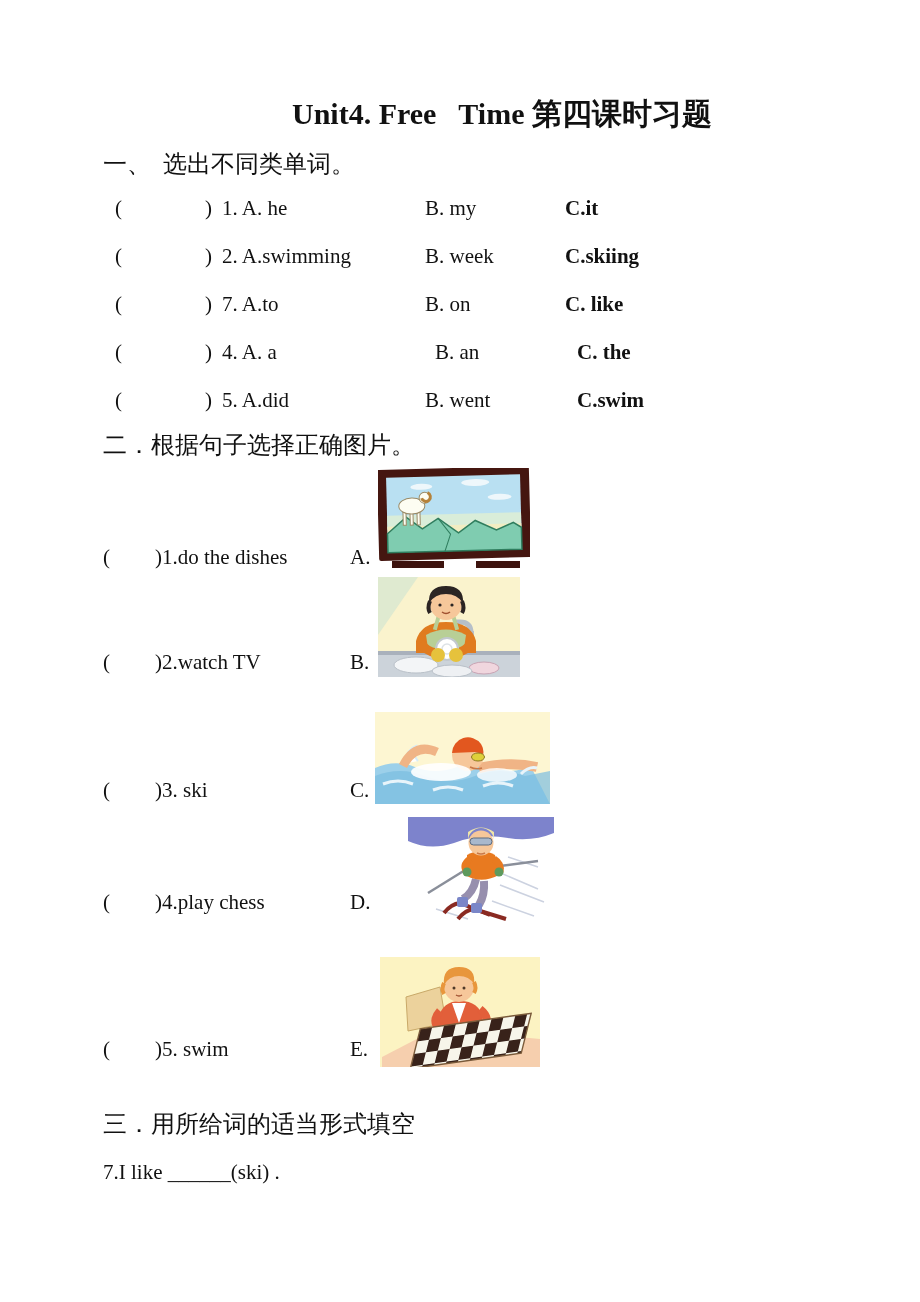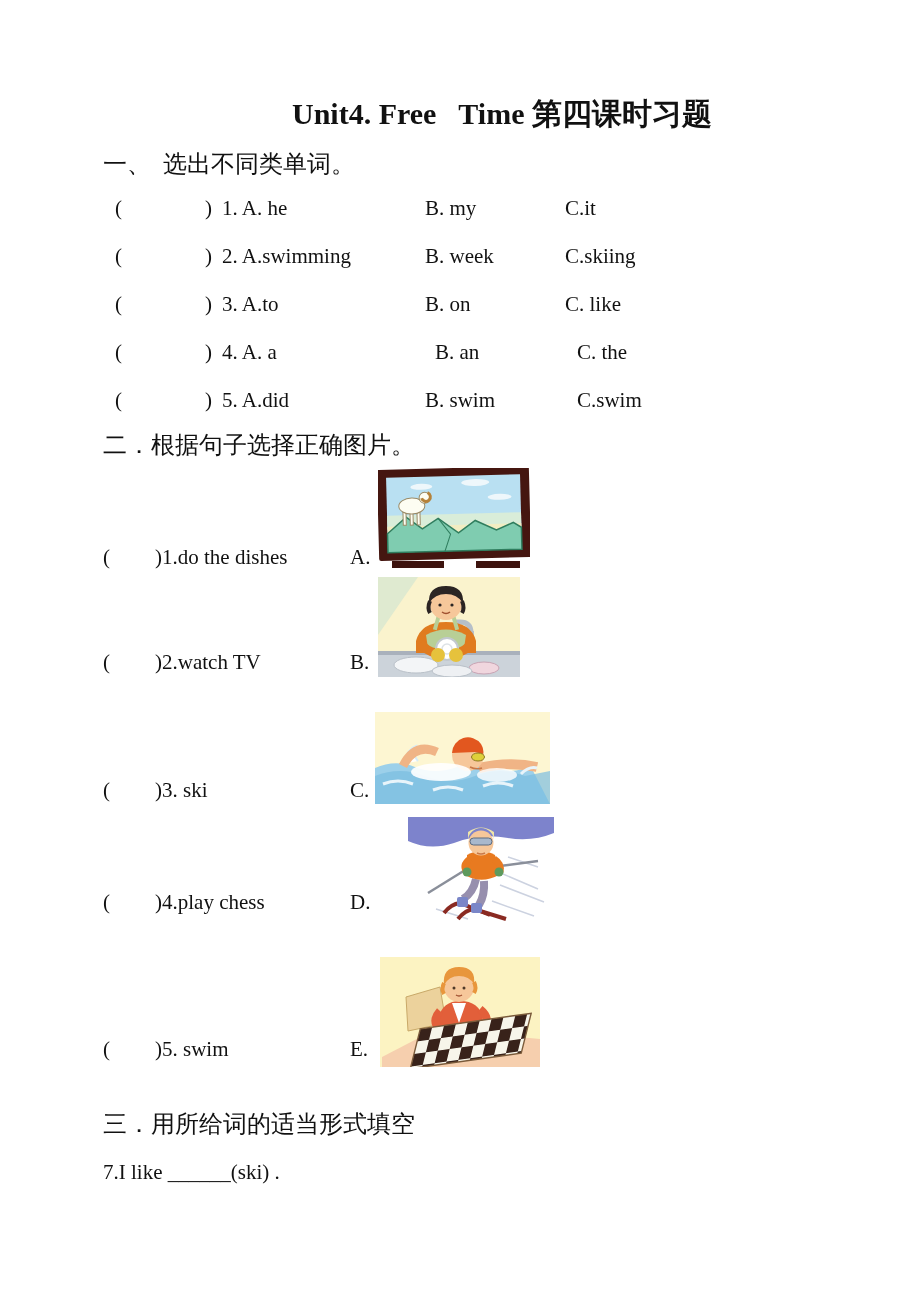--- a/index.html
+++ b/index.html
@@ -25,21 +25,21 @@
     white-space:pre;
   }
   .qrow{height:30px;font-size:21px;}
   .qrow span{position:absolute;top:0;white-space:pre;}
   
   .q1{left:115px;width:720px;}
   .q1 .po{left:0;}
   .q1 .pc{left:90px;}
   .q1 .qa{left:107px;}
   .q1 .qb{left:310px;}
-  .q1 .qc{left:450px;}
+  .q1 .qc{left:450px;font-weight:bold;}
   
   .q2{left:103px;width:420px;}
   .q2 .po{left:0;}
   .q2 .prompt{left:52px;}
   .q2 .letter{left:247px;}
   .s3-item{
     left:103px;
     font-size:21px;
     white-space:pre;
   }
@@ -65,36 +65,36 @@
   <div class="abs qrow q1" style="top:244px">
     <span class="po">(</span>
     <span class="pc">)</span>
     <span class="qa">2. A.swimming</span>
     <span class="qb">B. week</span>
     <span class="qc">C.skiing</span>
   </div>
   <div class="abs qrow q1" style="top:292px">
     <span class="po">(</span>
     <span class="pc">)</span>
-    <span class="qa">3. A.to</span>
+    <span class="qa">7. A.to</span>
     <span class="qb">B. on</span>
     <span class="qc">C. like</span>
   </div>
   <div class="abs qrow q1" style="top:340px">
     <span class="po">(</span>
     <span class="pc">)</span>
     <span class="qa">4. A. a</span>
     <span class="qb" style="left:320px">B. an</span>
     <span class="qc" style="left:462px">C. the</span>
   </div>
   <div class="abs qrow q1" style="top:388px">
     <span class="po">(</span>
     <span class="pc">)</span>
     <span class="qa">5. A.did</span>
-    <span class="qb">B. swim</span>
+    <span class="qb">B. went</span>
     <span class="qc" style="left:462px">C.swim</span>
   </div>
 
   <div class="abs s-heading" style="top:429px">二．根据句子选择正确图片。</div>
 
   <div class="pic" style="left:378px;top:468px">
     <svg width="152" height="102" viewBox="0 0 152 102" role="img" aria-label="television showing a white ram standing on green mountains">
       <rect x="14" y="93" width="52" height="7" fill="#3d130e"></rect>
       <rect x="98" y="93" width="44" height="7" fill="#3d130e"></rect>
       <g transform="rotate(-1.5 76 45)">

